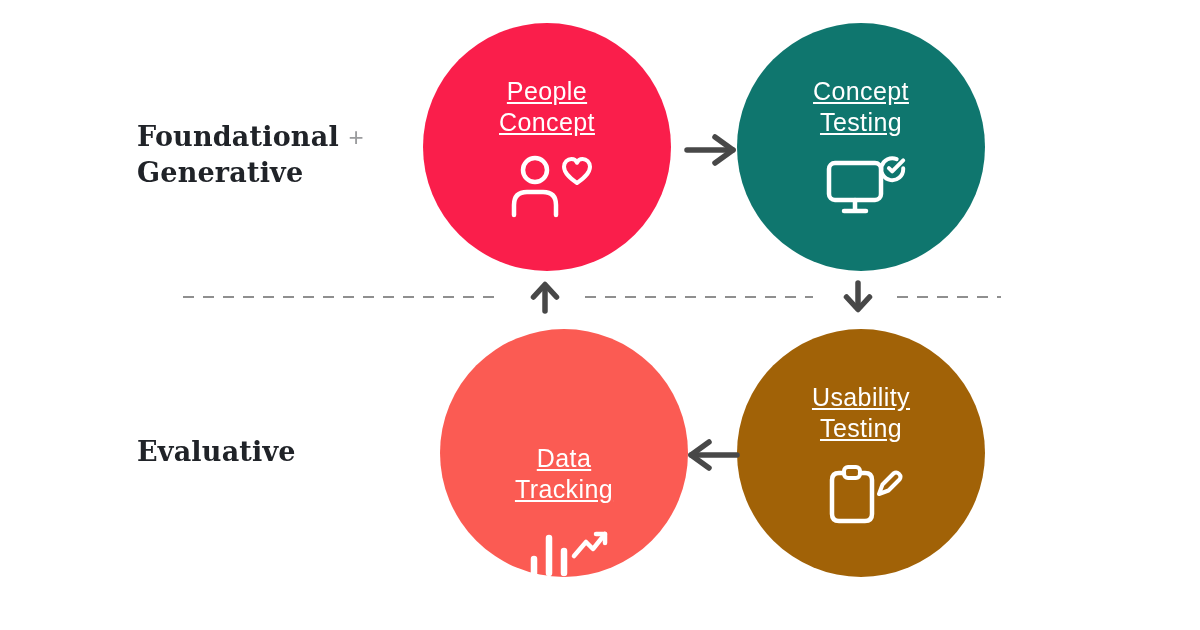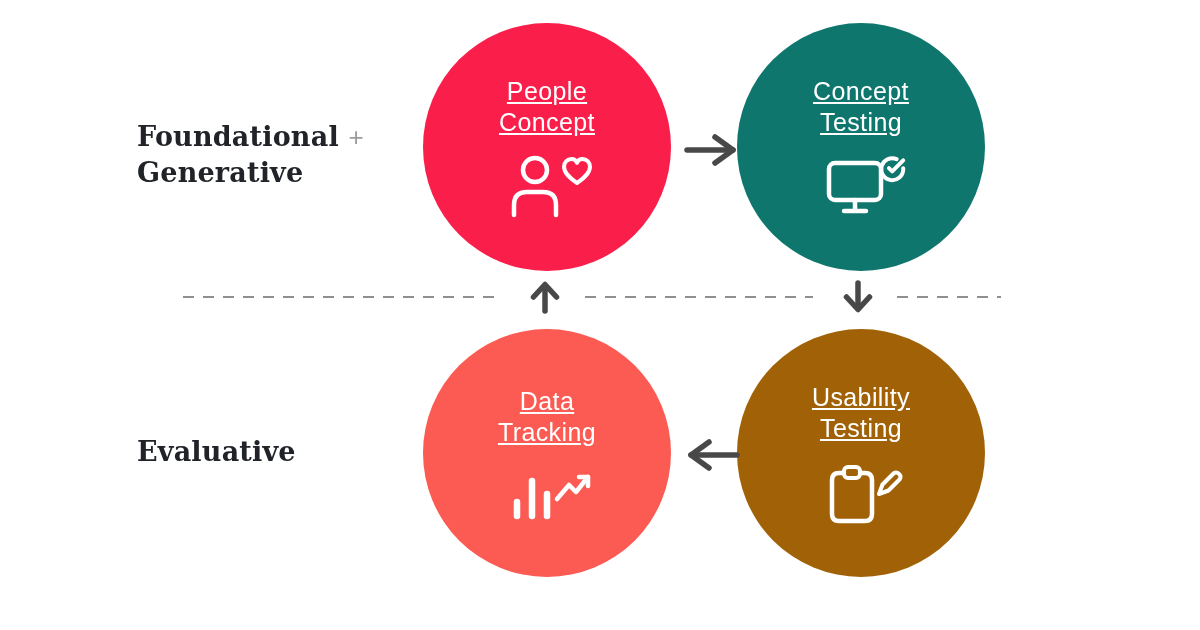--- a/index.html
+++ b/index.html
@@ -20,21 +20,21 @@
   .dash.seg1{left:183px;width:320px;}
   .dash.seg2{left:585px;width:228px;}
   .dash.seg3{left:897px;width:104px;}
 
   
   .circle{position:absolute;width:248px;height:248px;border-radius:50%;
           display:flex;flex-direction:column;align-items:center;justify-content:center;
           color:#ffffff;text-align:center;text-decoration:underline;}
   .circle.tl{left:423px;top:23px;}
   .circle.tr{left:737px;top:23px;}
-  .circle.bl{left:423px;top:329px;}
+  .circle.bl{left:440px;top:329px;justify-content:flex-end;}
   .circle.br{left:737px;top:329px;}
   .circle-label{font-size:25px;line-height:31px;letter-spacing:.4px;font-weight:400;}
   .circle-icon{margin-top:16px;display:block;}
   .circle-icon *{vector-effect:none;}
 
   
   .flow-arrow{position:absolute;}
   .flow-arrow.right{left:684px;top:133px;}
   .flow-arrow.left{left:684px;top:438px;}
   .flow-arrow.up{left:529px;top:280px;}

